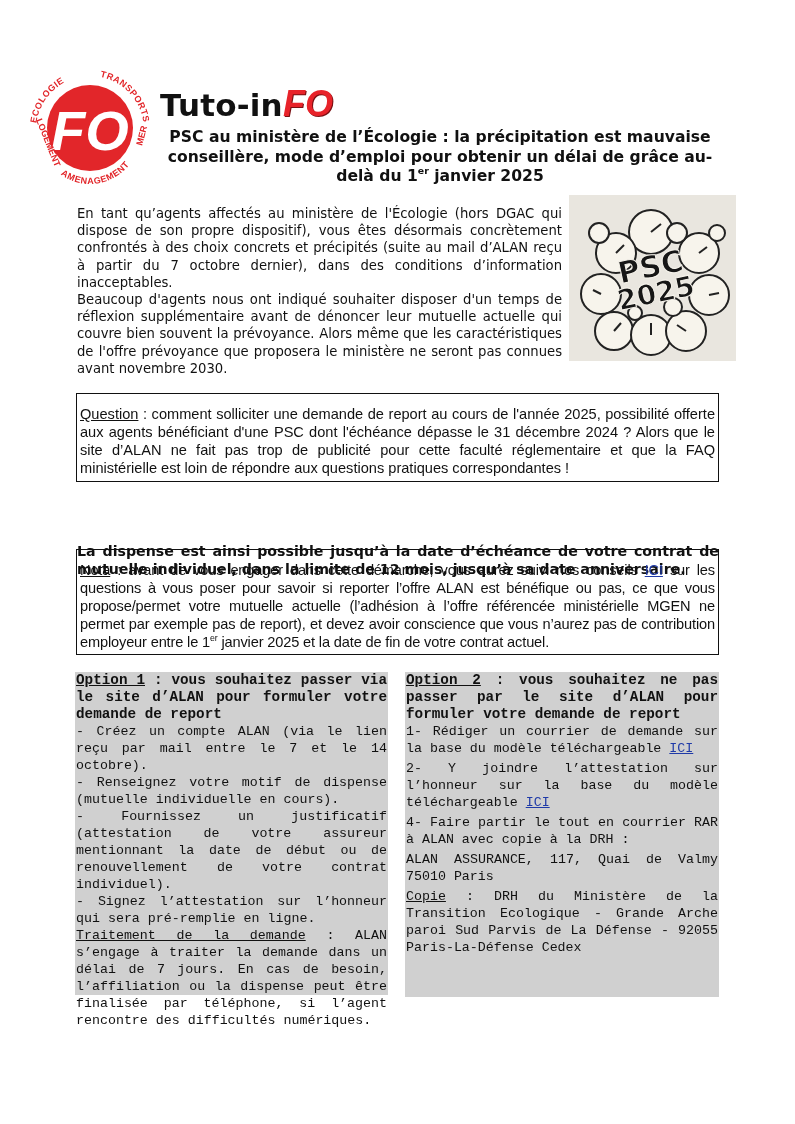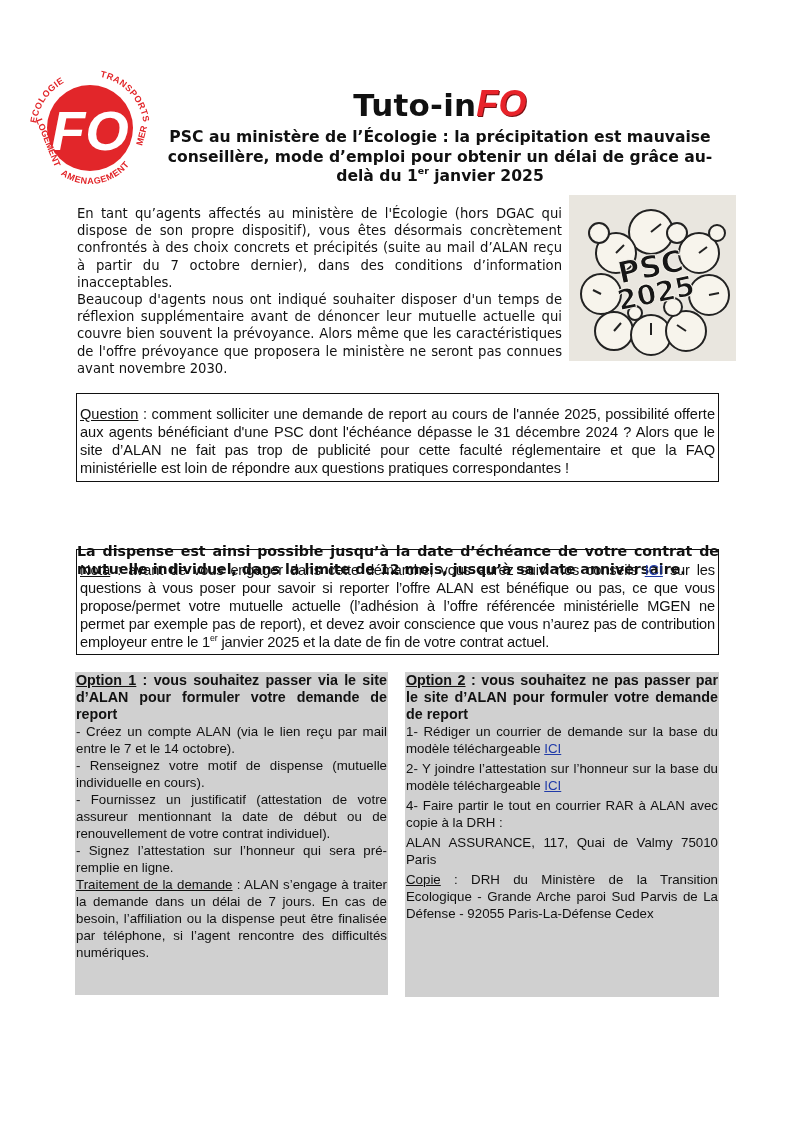--- a/index.html
+++ b/index.html
@@ -3,21 +3,21 @@
 <meta charset="utf-8">
 <style>
   html, body { margin: 0; padding: 0; background: #ffffff; }
   body { width: 795px; height: 1124px; position: relative; overflow: hidden; color: #111; }
   .abs { position: absolute; }
 
   
   .logo { left: 22px; top: 58px; width: 136px; height: 136px; }
 
   
-  .title { left: 160px; top: 84px; width: 560px; text-align: center;
+  .title { left: 160px; top: 84px; width: 560px; 
     font-family: "DejaVu Sans", sans-serif; font-weight: bold; font-size: 31px; line-height: 40px; letter-spacing: 0.2px; color: #111; }
   .title .fo { color: #e8232a; font-style: italic; font-family: "Liberation Sans", sans-serif; font-weight: bold; font-size: 36px;
     text-shadow: 1px 1px 0 #7a0f12; }
   .subtitle { left: 158px; top: 128px; width: 564px; text-align: center;
     font-family: "DejaVu Sans", sans-serif; font-weight: bold; font-size: 15.6px; line-height: 19.5px; color: #111; }
   sup { font-size: 0.6em; line-height: 0; vertical-align: 0.7em; }
 
   
   .intro { left: 77px; top: 205px; width: 485px;
     font-family: "DejaVu Sans", sans-serif; font-size: 13.2px; line-height: 17.2px; text-align: justify; color: #111; }
@@ -30,21 +30,21 @@
     font-family: "Liberation Sans", sans-serif; font-size: 14.6px; line-height: 18px; text-align: justify; color: #111; }
   .question { left: 76px; top: 393px; width: 643px; height: 89px; }
   .nota { left: 76px; top: 549px; width: 643px; height: 106px; letter-spacing: -0.15px; }
   .ul { text-decoration: underline; }
   a.link { color: #1f3aa8; text-decoration: underline; }
 
   .bold-stmt { left: 77px; top: 497px; width: 642px;
     font-family: "DejaVu Sans", sans-serif; font-weight: bold; font-size: 14.2px; line-height: 18px; text-align: justify; color: #111; margin-top: 45px; }
 
   
-  .option { background: #d0d0d0; font-family: Liberation Sans, sans-serif; font-size: 13.3px; line-height: 17px; color: #111; text-align: justify; padding: 0 1px; box-sizing: border-box; }
+  .option { background: #d0d0d0; font-family: Liberation Mono, monospace; font-size: 13.3px; line-height: 17px; color: #111; text-align: justify; padding: 0 1px; box-sizing: border-box; }
   .opt1 { left: 75px; top: 672px; width: 313px; height: 323px; }
   .opt2 { left: 405px; top: 672px; width: 314px; height: 325px; }
   .option .head { font-weight: bold; font-size: 14.3px; line-height: 17px; }
   .option p { margin: 0; }
   .opt2 p.sp { margin-top: 3px; }
 </style>
 </head>
 <body>
 
 <div class="abs logo">

